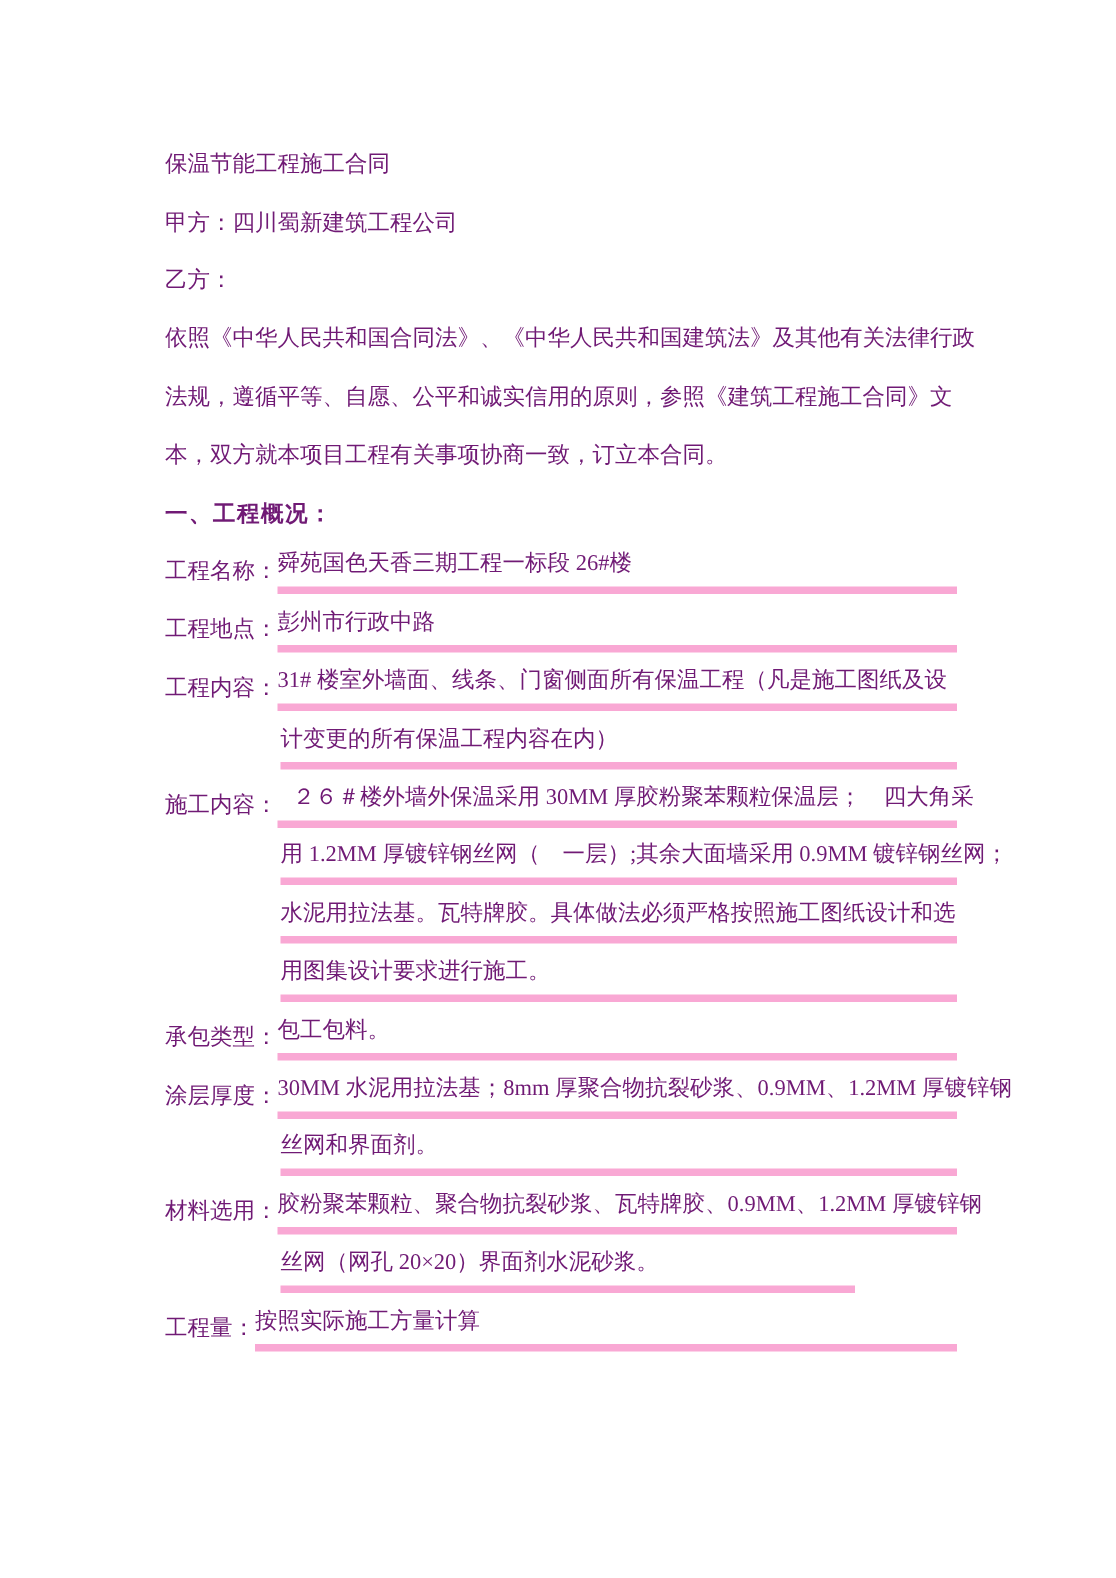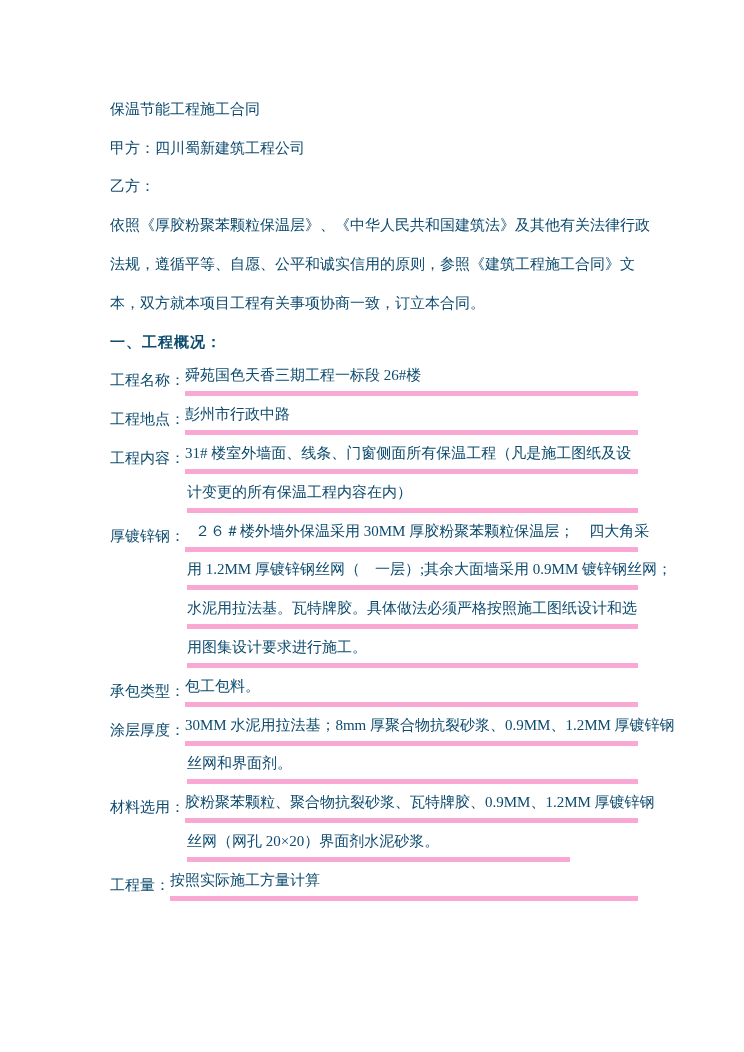--- a/index.html
+++ b/index.html
@@ -6,21 +6,21 @@
   .page {
     position: relative;
     width: 744px;
     height: 1052px;
     margin: 0 auto;
     background: #ffffff;
     box-sizing: border-box;
     padding: 86px 106px 0 110px;
     font-family: "Liberation Serif", "DejaVu Serif", serif;
     font-size: 15px;
-    color: #0c4a6e;
+    color: #701a75;
   }
   .row {
     height: 38.8px;
     display: flex;
     align-items: flex-end;
     overflow: visible;
   }
   .row > span { padding-bottom: 6px; white-space: pre; }
   .plain { display: block; }
   .heading { font-weight: 700; letter-spacing: 1px; }
@@ -46,21 +46,21 @@
 
   <div class="row">
     <span class="plain">甲方：四川蜀新建筑工程公司</span>
   </div>
 
   <div class="row">
     <span class="plain">乙方：</span>
   </div>
 
   <div class="row">
-    <span class="plain">依照《厚胶粉聚苯颗粒保温层》、《中华人民共和国建筑法》及其他有关法律行政</span>
+    <span class="plain">依照《中华人民共和国合同法》、《中华人民共和国建筑法》及其他有关法律行政</span>
   </div>
   <div class="row">
     <span class="plain">法规，遵循平等、自愿、公平和诚实信用的原则，参照《建筑工程施工合同》文</span>
   </div>
   <div class="row">
     <span class="plain">本，双方就本项目工程有关事项协商一致，订立本合同。</span>
   </div>
 
   <div class="row">
     <span class="plain heading">一、工程概况：</span>
@@ -79,21 +79,21 @@
   <div class="row">
     <span class="label">工程内容：</span>
     <span class="value">31# 楼室外墙面、线条、门窗侧面所有保温工程（凡是施工图纸及设</span>
   </div>
   <div class="row">
     <span class="hang"></span>
     <span class="value">计变更的所有保温工程内容在内）</span>
   </div>
 
   <div class="row">
-    <span class="label">厚镀锌钢：</span>
+    <span class="label">施工内容：</span>
     <span class="value gap">２６＃楼外墙外保温采用 30MM 厚胶粉聚苯颗粒保温层；　四大角采</span>
   </div>
   <div class="row">
     <span class="hang"></span>
     <span class="value">用 1.2MM 厚镀锌钢丝网（　一层）;其余大面墙采用 0.9MM 镀锌钢丝网；</span>
   </div>
   <div class="row">
     <span class="hang"></span>
     <span class="value">水泥用拉法基。瓦特牌胶。具体做法必须严格按照施工图纸设计和选</span>
   </div>

